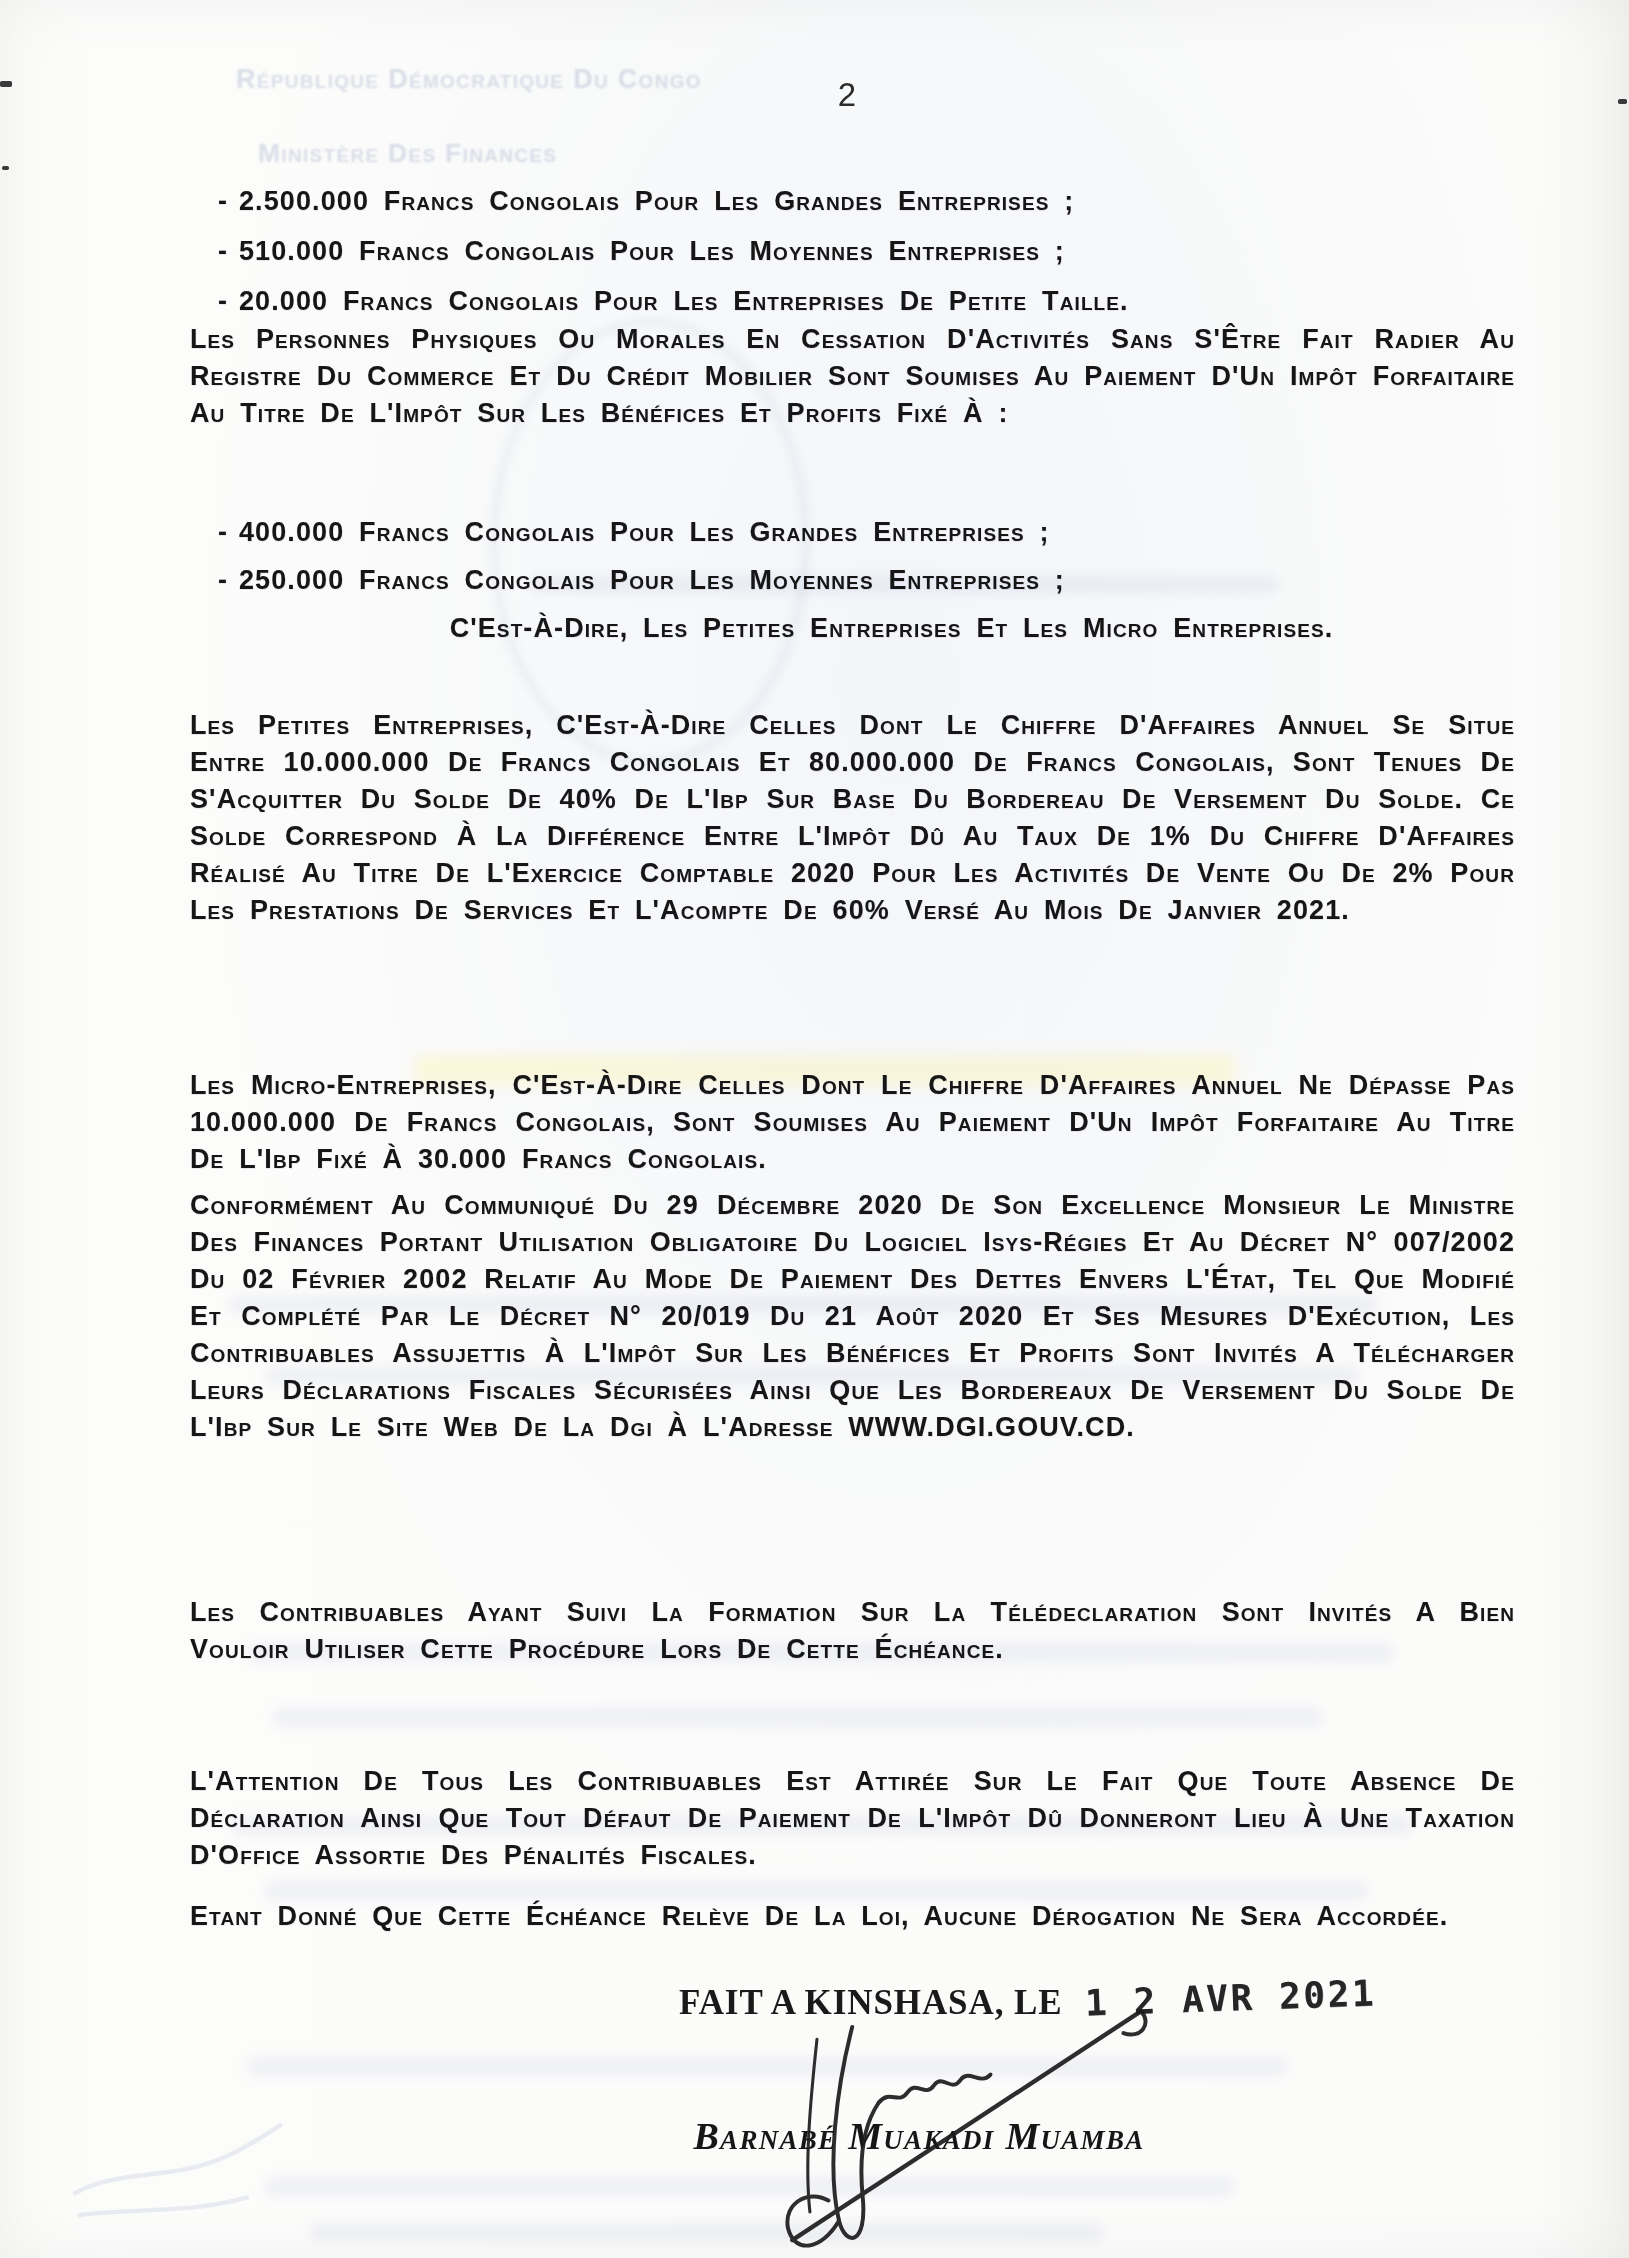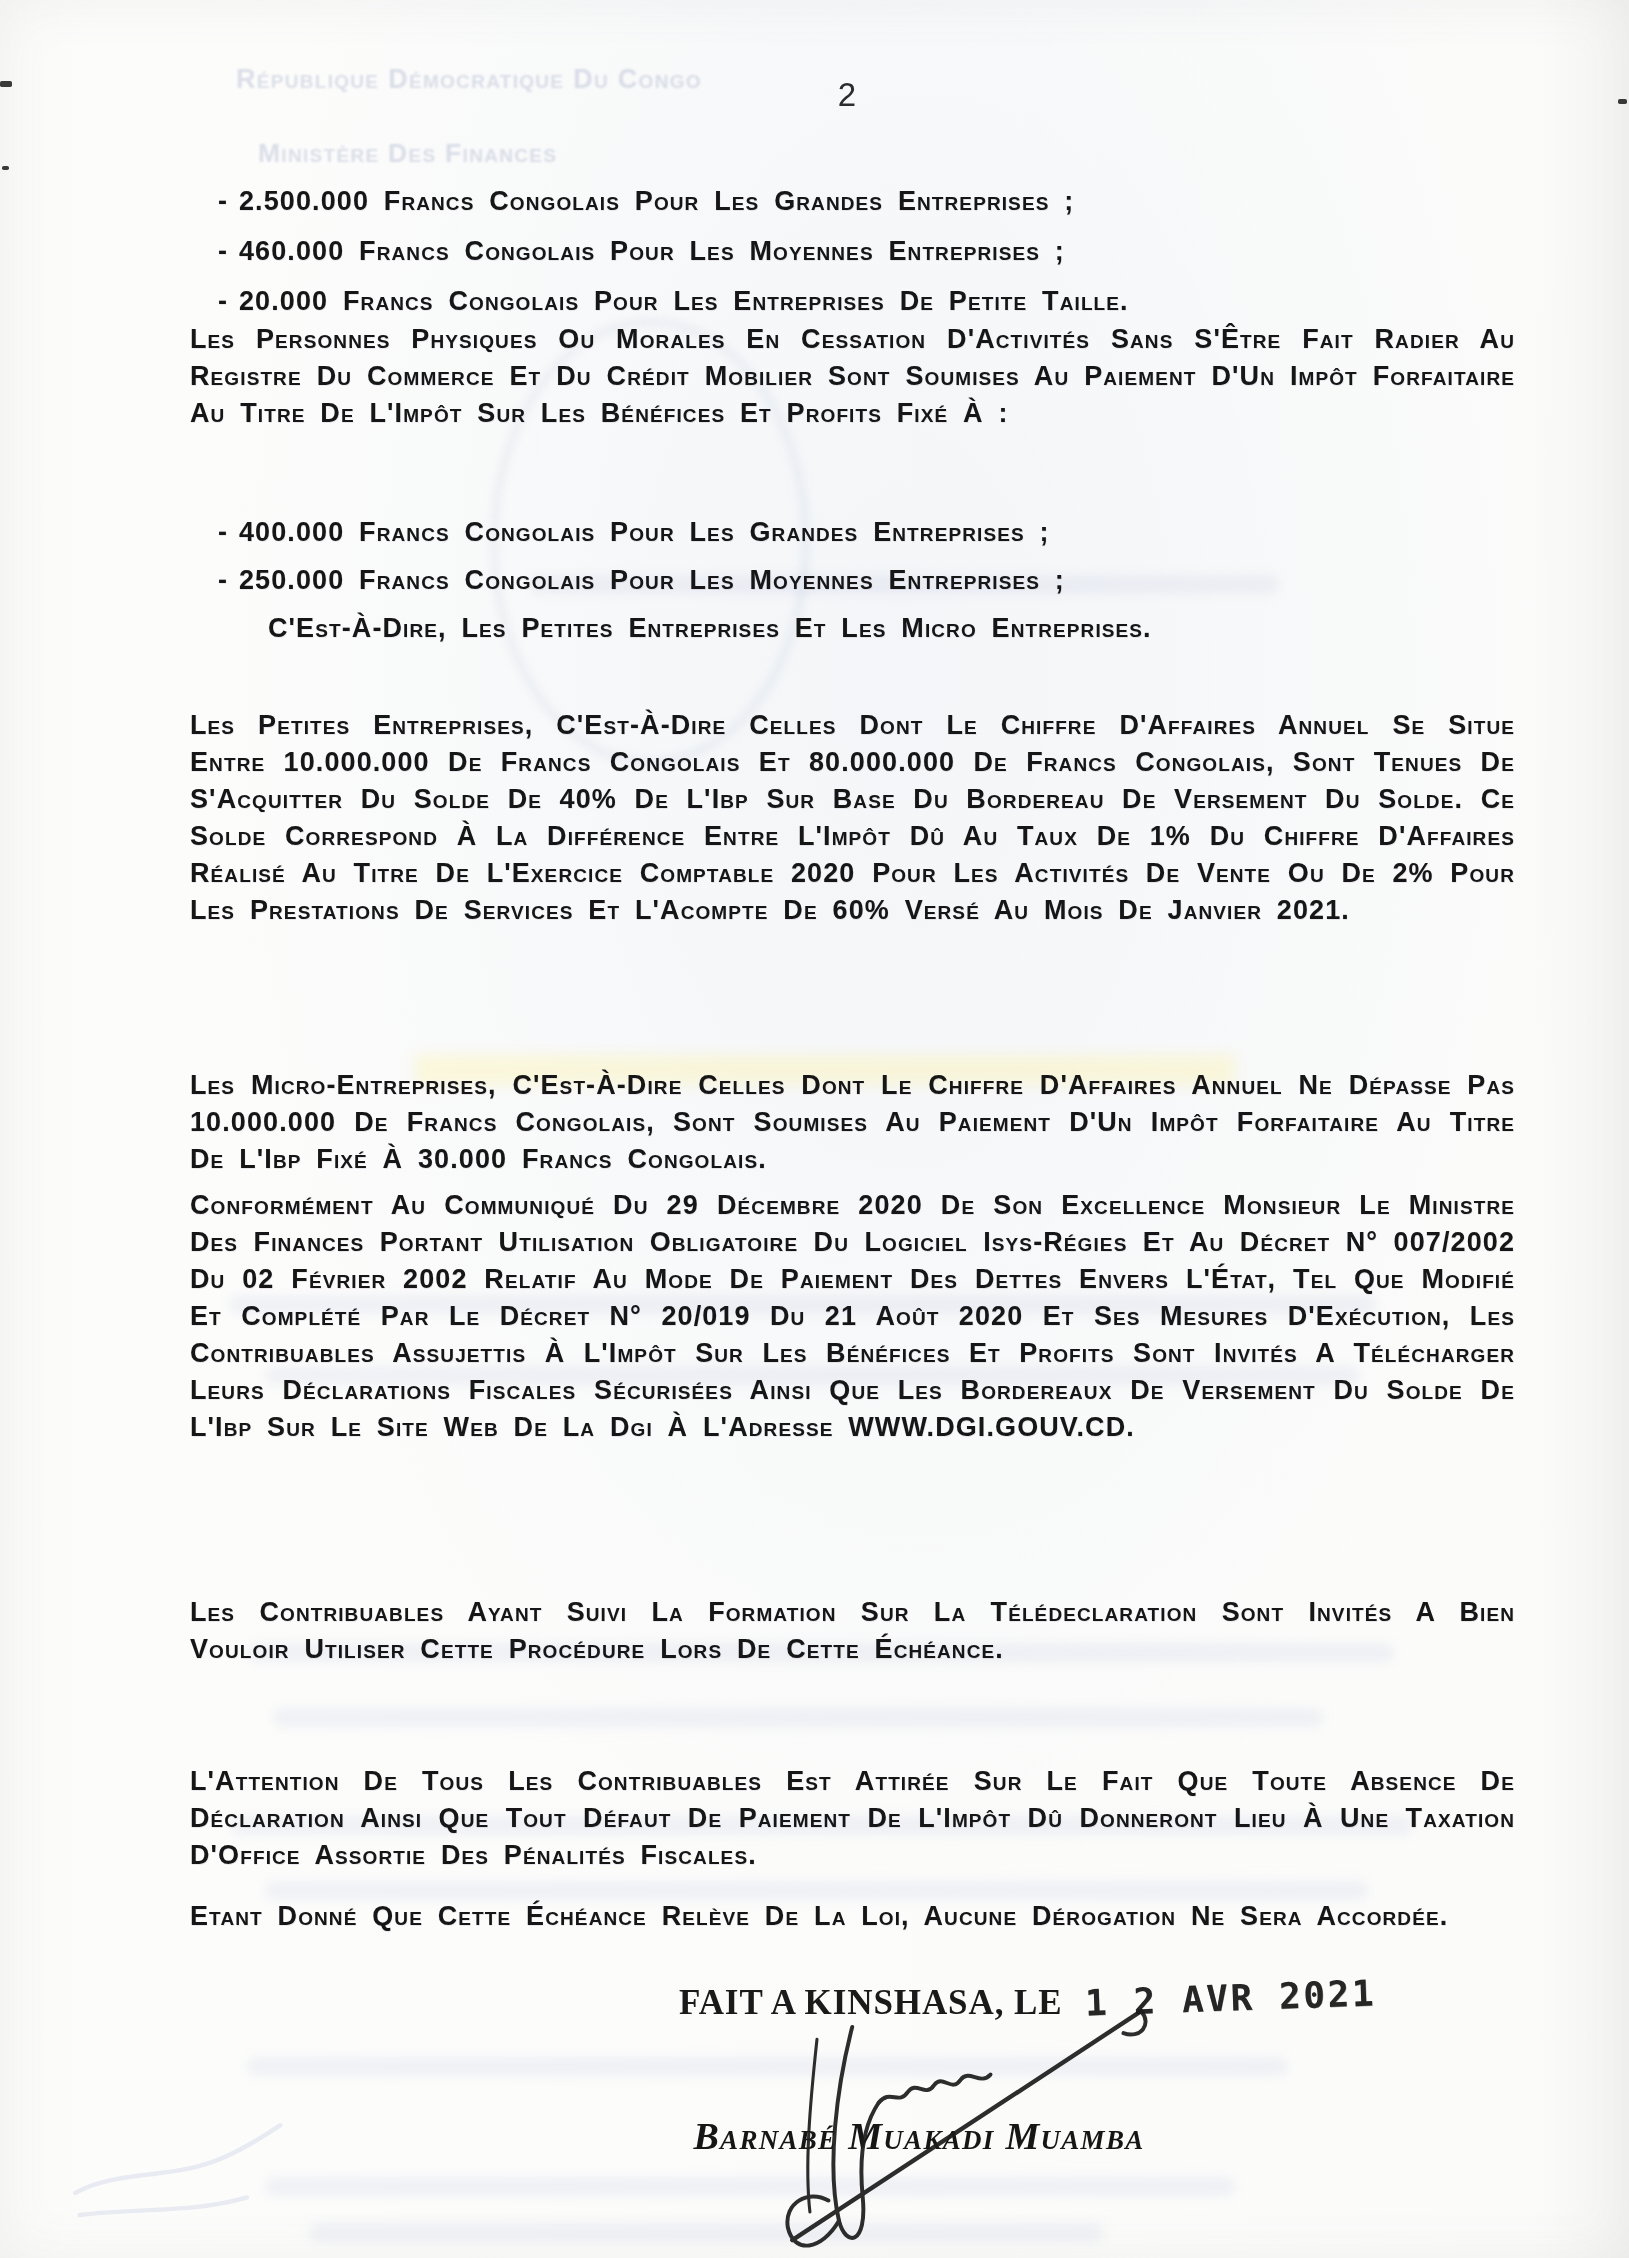--- a/index.html
+++ b/index.html
@@ -33,21 +33,21 @@
     position:absolute;left:794px;top:76px;width:106px;
     font-size:33px;font-weight:400;color:#2c2c2c;text-align:center;
     font-variant:normal;letter-spacing:0;
   }
   
   ul.doclist{list-style:none;margin:0;padding:0 0 0 49px;}
   ul.doclist li{position:relative;}
   ul.doclist li::before{content:"-";position:absolute;left:-21px;top:0;font-weight:bold;}
   .list1 li{line-height:50px;}
   .list2 li{line-height:48px;}
-  .list-continuation{padding-left:78px;line-height:48px;text-align:left;}
+  .list-continuation{padding-left:78px;line-height:48px;text-align:center;}
   
   .closing-line{
     position:absolute;left:679px;top:1981px;width:670px;
     font-family:"Liberation Serif", serif;
     font-weight:bold;font-size:35px;letter-spacing:0.9px;color:#1a1a1a;
     white-space:nowrap;
   }
   .date-stamp{
     display:inline-block;
     font-family:"DejaVu Sans Mono", monospace;
@@ -116,21 +116,21 @@
 
   <div class="speck" style="left:0;top:81px;width:12.4px;height:6.2px;"></div>
   <div class="speck" style="left:1.8px;top:166px;width:7px;height:4.4px;"></div>
   <div class="speck" style="left:1618px;top:99px;width:8.8px;height:5.3px;"></div>
 
   <div class="page-number">2</div>
 
   <div class="block doc-text list1" style="top:176px;">
     <ul class="doclist">
       <li>2.500.000 Francs Congolais Pour Les Grandes Entreprises ;</li>
-      <li>460.000 Francs Congolais Pour Les Moyennes Entreprises ;</li>
+      <li>510.000 Francs Congolais Pour Les Moyennes Entreprises ;</li>
       <li>20.000 Francs Congolais Pour Les Entreprises De Petite Taille.</li>
     </ul>
   </div>
 
   <div class="block doc-text" style="top:321px;">Les Personnes Physiques Ou Morales En Cessation D'Activités Sans S'Être Fait Radier Au Registre Du Commerce Et Du Crédit Mobilier Sont Soumises Au Paiement D'Un Impôt Forfaitaire Au Titre De L'Impôt Sur Les Bénéfices Et Profits Fixé À :</div>
 
   <div class="block doc-text list2" style="top:508px;">
     <ul class="doclist">
       <li>400.000 Francs Congolais Pour Les Grandes Entreprises ;</li>
       <li>250.000 Francs Congolais Pour Les Moyennes Entreprises ;</li>

